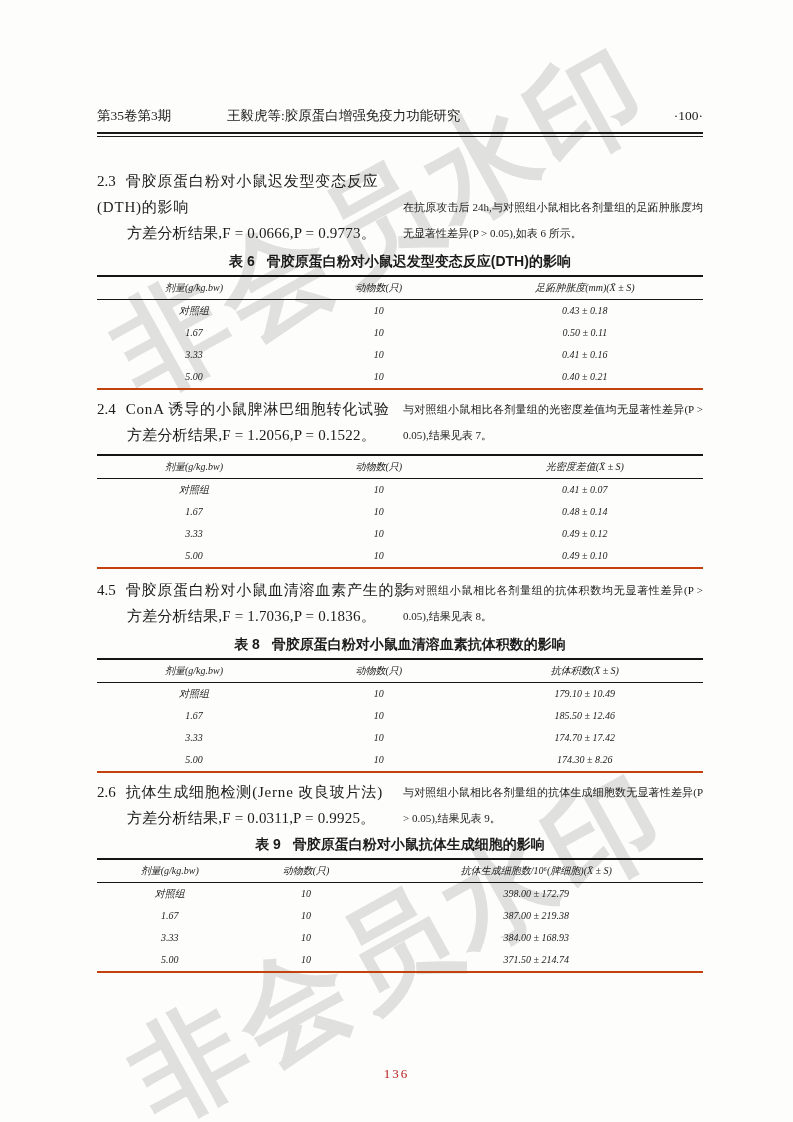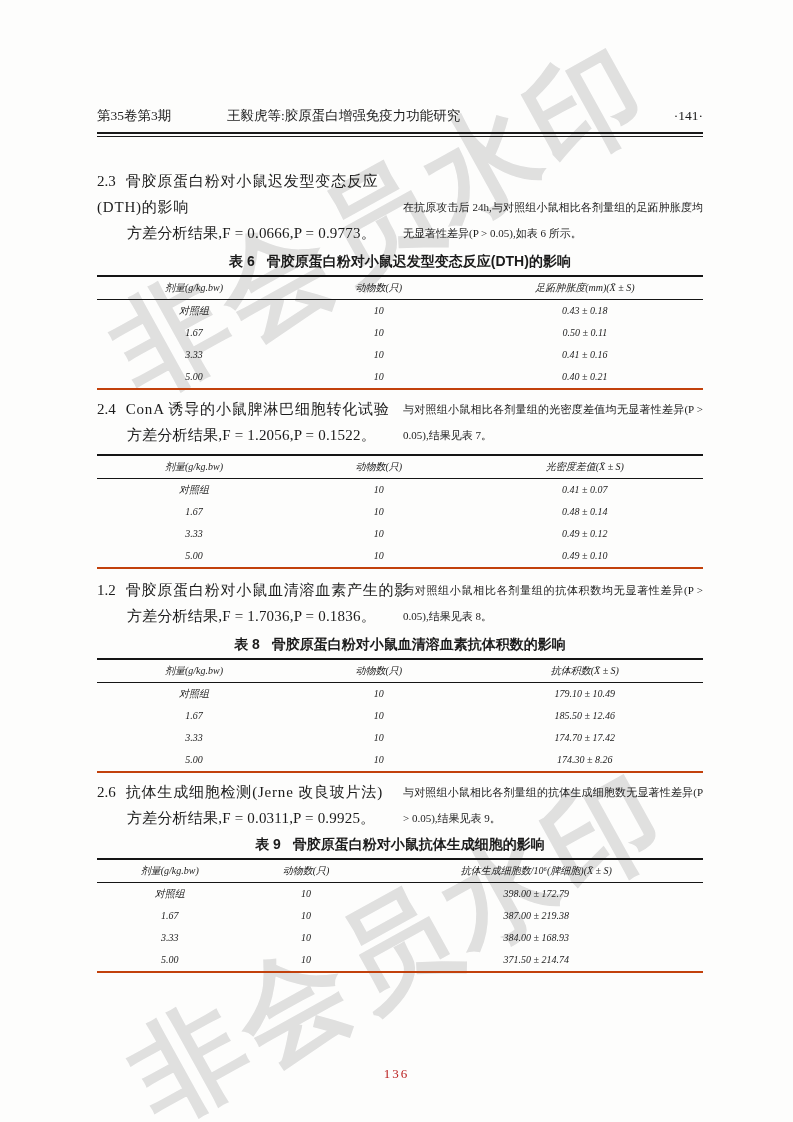--- a/index.html
+++ b/index.html
@@ -60,21 +60,21 @@
 <div class="page">
 
   <div class="wm wm1">非会员水印</div>
   <div class="wm wm2">非会员水印</div>
 
   <div class="content">
 
     <div class="running-head">
       <span class="rh-left">第35卷第3期</span>
       <span class="rh-center">王毅虎等:胶原蛋白增强免疫力功能研究</span>
-      <span class="rh-right">·141·</span>
+      <span class="rh-right">·100·</span>
     </div>
     <div class="head-rule"></div>
 
     <div class="sec sec23">
       <div class="col-l">
         <div class="h-line">
           <span class="secnum">2.3</span><span>骨胶原蛋白粉对小鼠迟发型变态反应</span>
         </div>
         <div class="h-line">(DTH)的影响</div>
         <div class="anova">方差分析结果,F = 0.0666,P = 0.9773。</div>
@@ -169,21 +169,21 @@
           <td>5.00</td>
           <td>10</td>
           <td>0.49 ± 0.10</td>
         </tr>
       </tbody>
     </table>
 
     <div class="sec sec25">
       <div class="col-l">
         <div class="h-line">
-          <span class="secnum">1.2</span><span>骨胶原蛋白粉对小鼠血清溶血素产生的影</span>
+          <span class="secnum">4.5</span><span>骨胶原蛋白粉对小鼠血清溶血素产生的影</span>
         </div>
         <div class="anova">方差分析结果,F = 1.7036,P = 0.1836。</div>
       </div>
       <div class="col-r">
         <p>与对照组小鼠相比各剂量组的抗体积数均无显著性差异(P &gt; 0.05),结果见表 8。</p>
       </div>
     </div>
 
     <div class="tbl-caption cap8">
       <span class="cap-label">表 8</span><span>骨胶原蛋白粉对小鼠血清溶血素抗体积数的影响</span>

